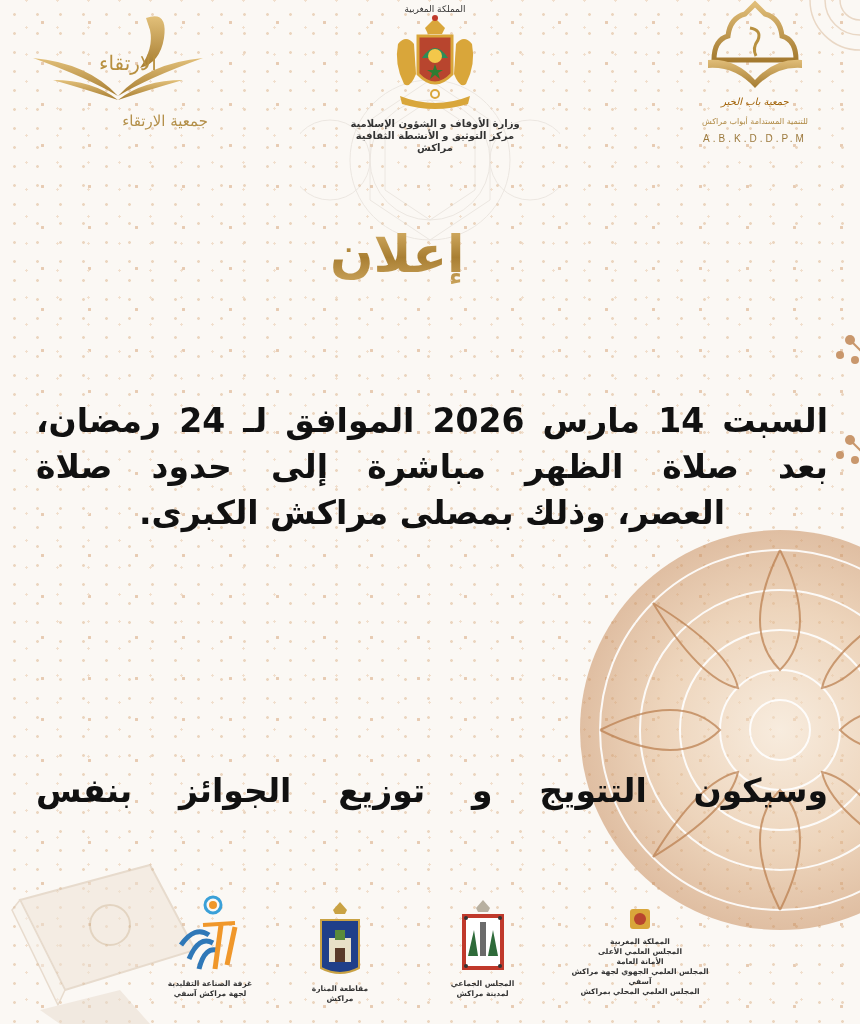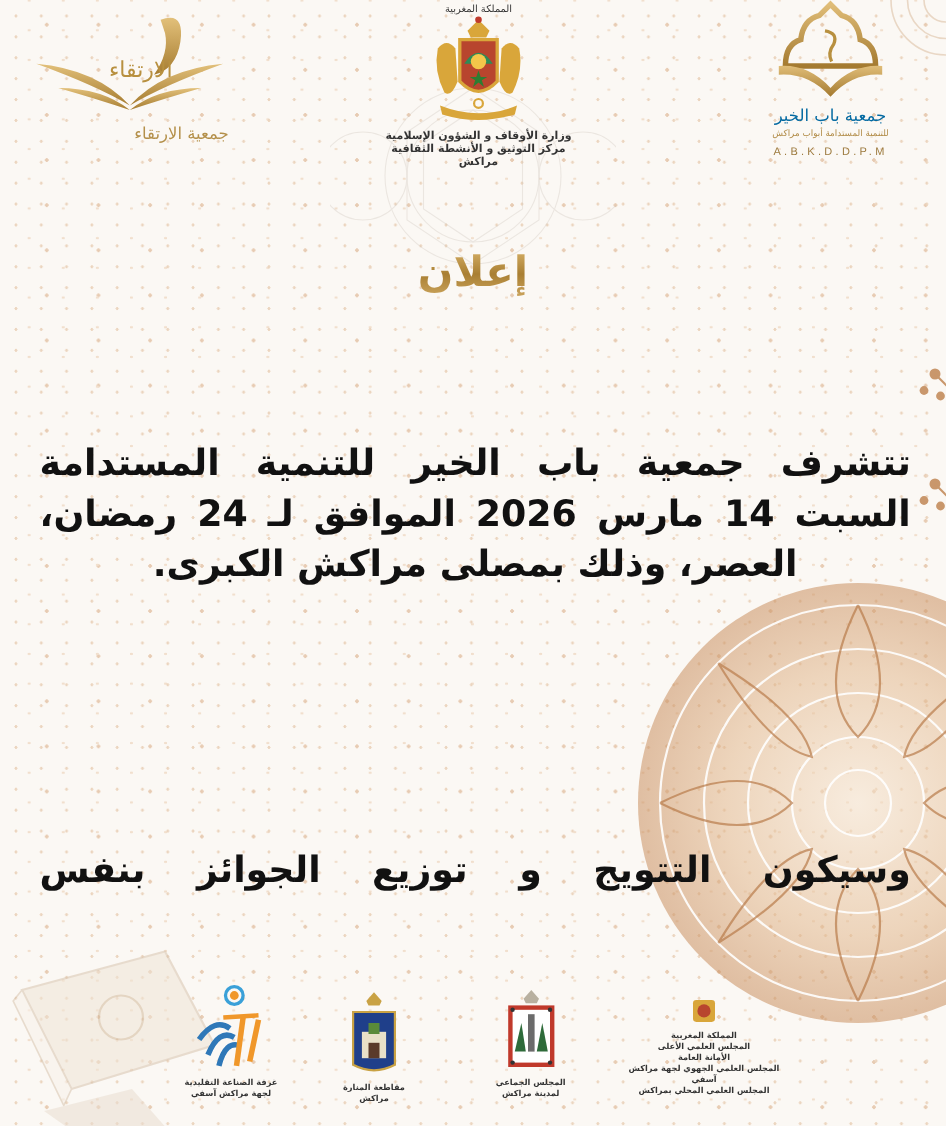--- a/index.html
+++ b/index.html
@@ -41,32 +41,32 @@
       position: absolute; left: 0; right: 0; top: 104px; font-family: "DejaVu Serif", serif;
       font-size: 15px; color: #b4904a; direction: rtl; letter-spacing: 1px;
     }
     .logo-center .kingdom {
       font-size: 9px; color: #333; direction: rtl; margin-top: 4px; display: block;
     }
     .logo-center .line {
       font-size: 10px; color: #333; direction: rtl; display: block; line-height: 12px; font-weight: bold;
     }
     .logo-right .name {
-      position: absolute; left: 0; right: 0; top: 96px; font-family: "DejaVu Serif", serif; font-size: 15px; color: #0369a1; direction: rtl;
+      position: absolute; left: 0; right: 0; top: 96px; font-family: "DejaVu Serif", serif; font-size: 10px; color: #a16207; direction: rtl; font-style: italic;
     }
     .logo-right .sub {
       position: absolute; left: 0; right: 0; top: 117px; font-size: 8px; color: #b08a45; direction: rtl;
     }
     .logo-right .abbr {
       position: absolute; left: 0; right: 0; top: 133px; font-size: 10px; color: #9c7a3e; letter-spacing: 3px; font-family: "Liberation Sans", sans-serif;
     }
 
     .title {
-      position: absolute; left: 330px; top: 225px; width: 200px; text-align: center;
-      font-family: "DejaVu Sans", sans-serif; font-weight: bold; font-size: 38px; direction: rtl;
+      position: absolute; left: 330px; top: 225px; width: 200px; text-align: left;
+      font-family: "DejaVu Sans", sans-serif; font-weight: bold; font-size: 51px; direction: rtl;
       background: linear-gradient(180deg, #d9b36a 0%, #a97f33 55%, #c9a25a 100%);
       -webkit-background-clip: text; background-clip: text; color: transparent;
     }
 
     .body-text {
       position: absolute; left: 36px; width: 792px; direction: rtl;
       font-family: "DejaVu Sans", sans-serif; font-weight: bold; color: #111;
       font-size: 33px; line-height: 46px;
     }
     .p1 { top: 398px; text-align: justify; text-align-last: justify; }
@@ -200,22 +200,22 @@
     <path d="M50 28 Q62 30 58 40 Q52 48 56 56" fill="none" stroke="#b8903f" stroke-width="3"></path>
   </svg>
   <span class="name">جمعية باب الخير</span>
   <span class="sub">للتنمية المستدامة أبواب مراكش</span>
   <span class="abbr">A.B.K.D.D.P.M</span>
 </div>
 
 <div class="title">إعلان</div>
 
 <div class="body-text p1">
-  <span class="line-j">تتشرف جمعية باب الخير للتنمية المستدامة</span>
   <span class="line-j">السبت 14 مارس 2026 الموافق لـ 24 رمضان،</span>
+  <span class="line-j">بعد صلاة الظهر مباشرة إلى حدود صلاة</span>
   <span class="line-c">العصر، وذلك بمصلى مراكش الكبرى.</span>
 </div>
 
 <div class="body-text p2">
   <span class="line-j">وسيكون التتويج و توزيع الجوائز بنفس</span>
 </div>
 
 <div class="partner p-quran">
   <svg width="200" height="164" viewBox="0 0 200 164">
     <g opacity="0.55">

